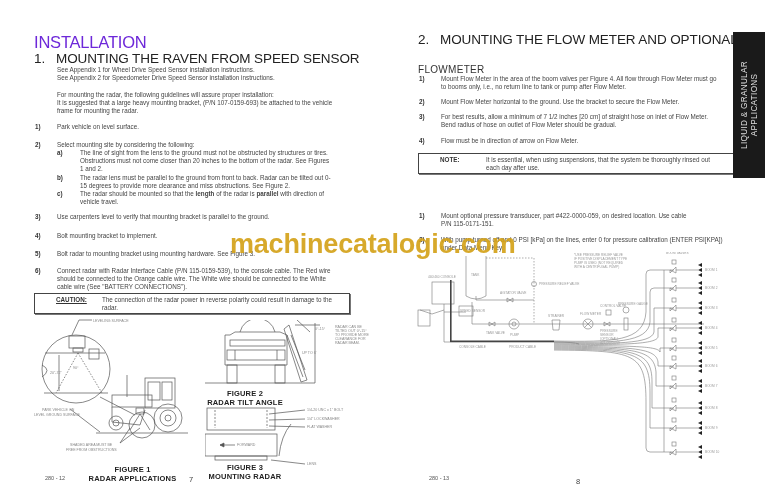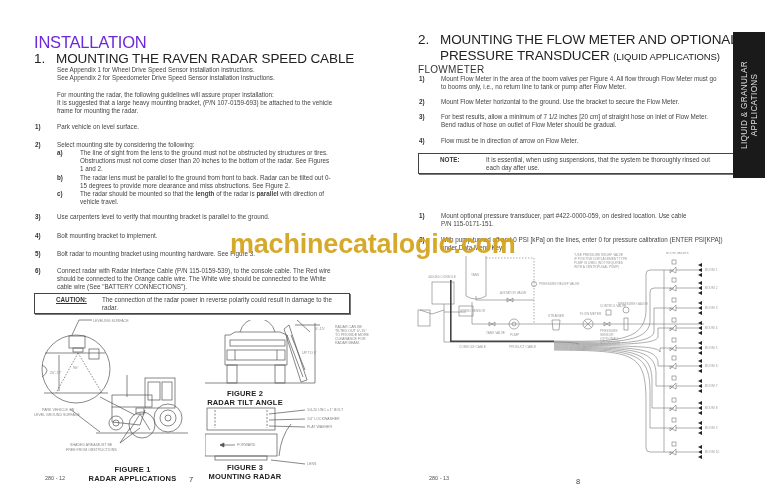--- a/index.html
+++ b/index.html
@@ -31,21 +31,21 @@
   svg text { font-family:"Liberation Sans", sans-serif; }
 </style>
 </head>
 <body>
 
 <div class="page" id="left">
   <div class="abs h-main" style="left:34px;top:33px;font-size:16.5px;">INSTALLATION</div>
 
   <div class="abs h-sec" style="left:34px;top:51px;width:340px;height:16px;">
     <span class="num">1.</span>
-    <span class="txt">MOUNTING THE RAVEN RADAR SPEED CABLE</span>
+    <span class="txt">MOUNTING THE RAVEN FROM SPEED SENSOR</span>
   </div>
 
   <div class="abs body-txt" style="left:57px;top:66px;">
     <div>See Appendix 1 for Wheel Drive Speed Sensor installation instructions.</div>
     <div>See Appendix 2 for Speedometer Drive Speed Sensor installation instructions.</div>
   </div>
 
   <div class="abs body-txt" style="left:57px;top:91px;">
     <div>For mounting the radar, the following guidelines will assure proper installation:</div>
     <div>It is suggested that a large heavy mounting bracket, (P/N 107-0159-693) be attached to the vehicle</div>
@@ -231,21 +231,20 @@
 
   <div class="pageno" style="left:45px;top:475px;">280 - 12</div>
   <div class="pagenum" style="left:189px;top:475px;">7</div>
 </div>
 
 <div class="page" id="right">
   <div class="abs h-sec" style="left:34px;top:32px;width:320px;height:34px;line-height:15.5px;">
     <span class="num">2.</span>
     <div class="txt">
       <div>MOUNTING THE FLOW METER AND OPTIONAL</div>
-      <div><span>PRESSURE  TRANSDUCER</span> <span style="font-size:9.5px;">(LIQUID APPLICATIONS)</span></div>
     </div>
   </div>
 
   <div class="abs h-sub" style="left:34px;top:64px;">FLOWMETER</div>
 
   <div class="step" style="left:35px;top:75px;width:315px;height:17px;">
     <span class="n">1)</span>
     <div class="t">
       <div>Mount Flow Meter in the area of the boom valves per Figure 4.  All flow through Flow Meter must go</div>
       <div>to booms only, i.e., no return line to tank or pump after Flow Meter.</div>

